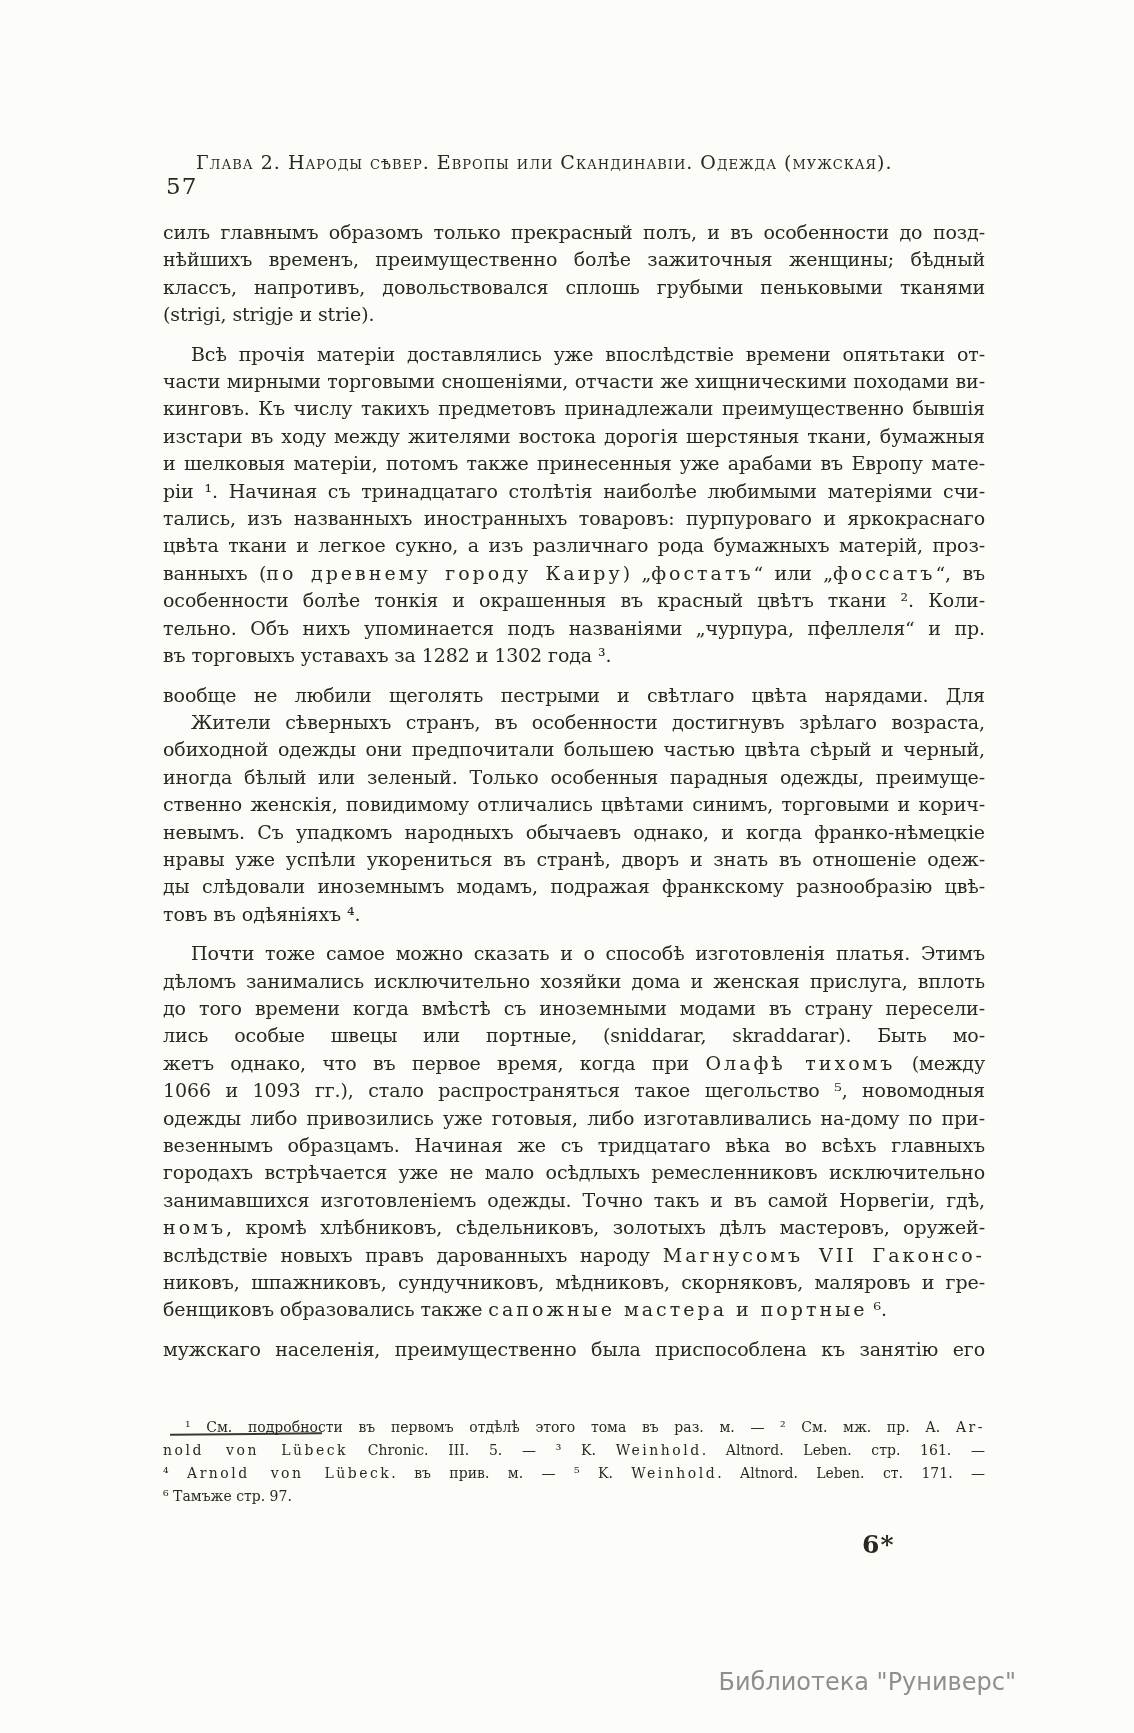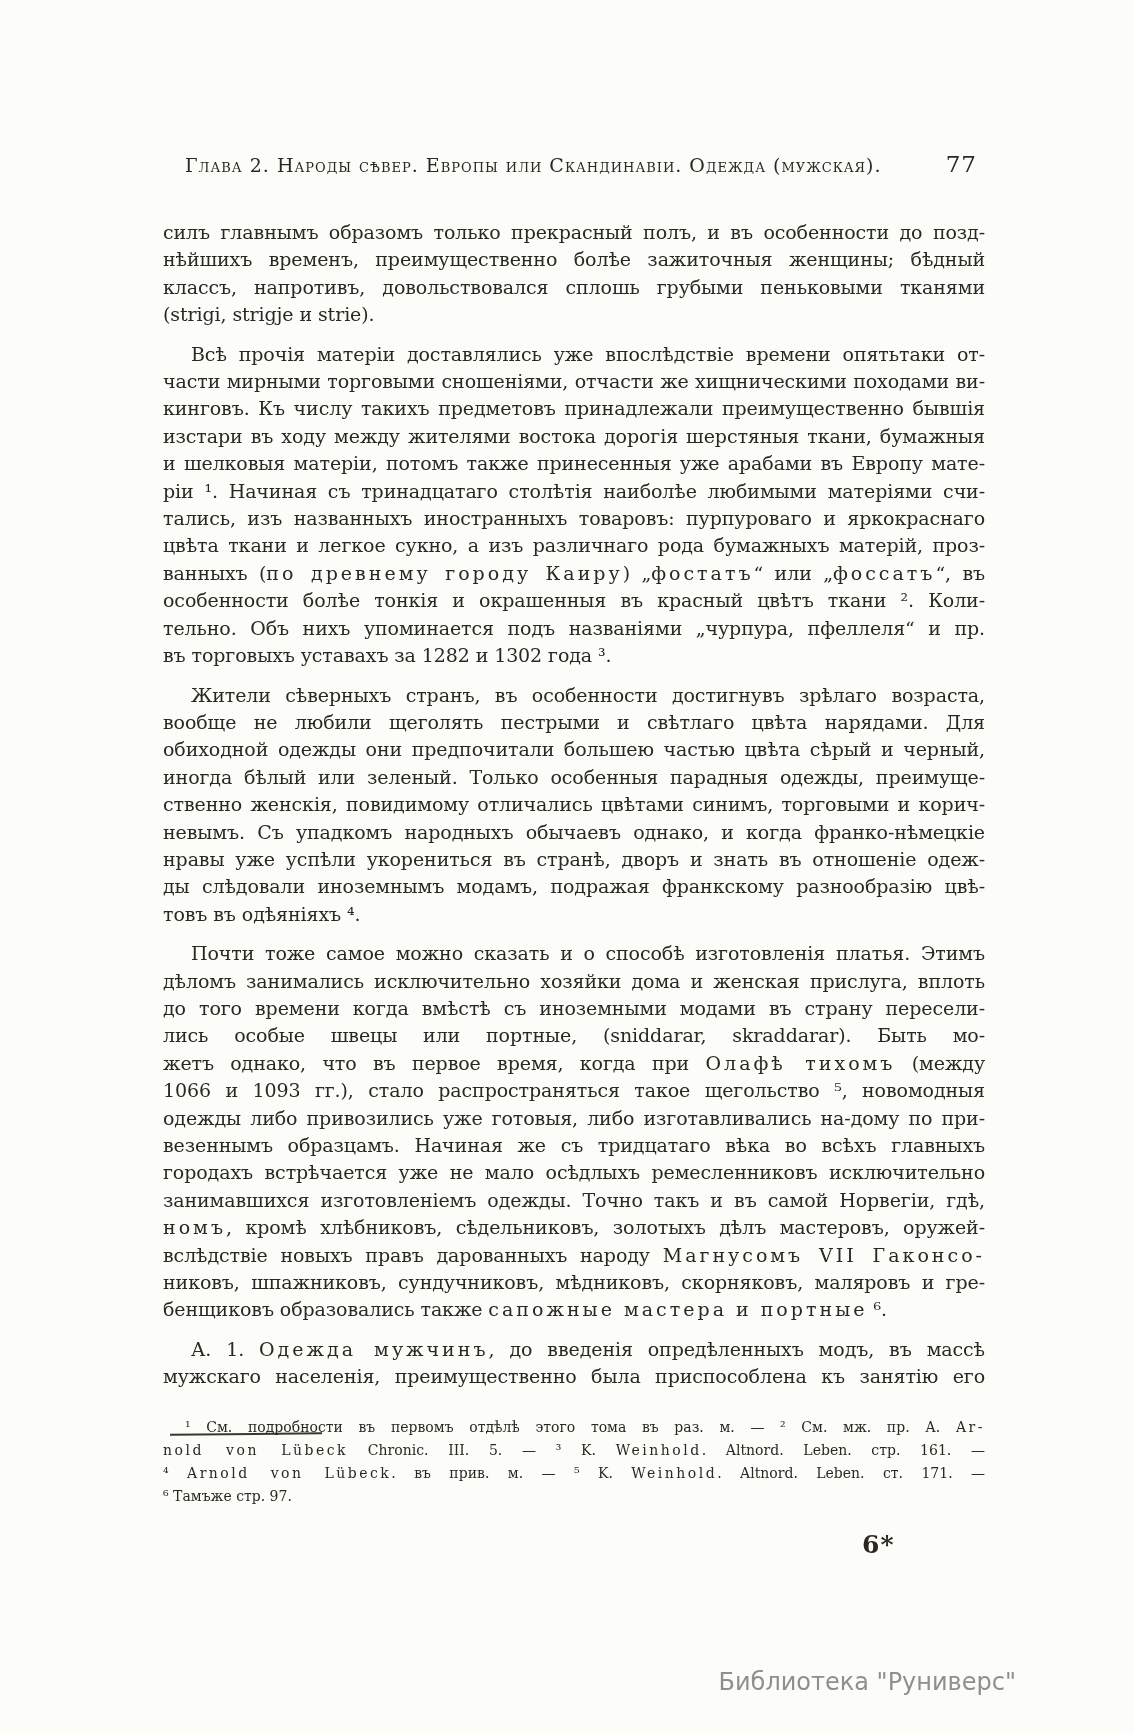--- a/index.html
+++ b/index.html
@@ -6,24 +6,25 @@
   .page {
     position:relative;
     width:1134px; height:1733px;
     margin:0 auto;
     background:#fcfcf8;
     font-family:"DejaVu Serif", serif;
     color:#2b2822;
     overflow:hidden;
   }
   .header {
-    position:absolute; top:151px; left:155px; width:822px;
+    position:absolute; top:151px; left:166px; width:822px;
     display:flex; justify-content:space-between; align-items:baseline;
     font-size:19px; font-variant:small-caps; letter-spacing:1px;
     white-space:nowrap;
+    flex-direction:column;
   }
   .header .title { padding-left:30px; }
   .header .pagenum { font-size:23px; letter-spacing:1px; }
   .body {
     position:absolute; top:219px; left:163px; width:822px;
     font-size:19px; line-height:27.4px; letter-spacing:-0.1px;
   }
   .para { margin:0 0 12px 0; }
   .line { text-align:justify; text-align-last:justify; }
   .line.endpara { text-align-last:left; }
@@ -50,21 +51,21 @@
     font-size:24px; color:#8f8f8f; white-space:nowrap;
   }
 </style>
 </head>
 <body>
 
 <div class="page">
 
   <div class="header">
     <span class="title">Глава 2. Народы сѣвер. Европы или Скандинавіи. Одежда (мужская).</span>
-    <span class="pagenum">77</span>
+    <span class="pagenum">57</span>
   </div>
 
   <div class="body" id="body-text">
       <div class="para">
         <div class="line first">силъ главнымъ образомъ только прекрасный полъ, и въ особенности до позд-</div>
         <div class="line">нѣйшихъ временъ, преимущественно болѣе зажиточныя женщины; бѣдный</div>
         <div class="line">классъ, напротивъ, довольствовался сплошь грубыми пеньковыми тканями</div>
         <div class="line endpara">(strigi, strigje и strie).</div>
       </div>
       <div class="para indent">
@@ -75,22 +76,22 @@
         <div class="line">и шелковыя матеріи, потомъ также принесенныя уже арабами въ Европу мате-</div>
         <div class="line">ріи ¹. Начиная съ тринадцатаго столѣтія наиболѣе любимыми матеріями счи-</div>
         <div class="line">тались, изъ названныхъ иностранныхъ товаровъ: пурпуроваго и яркокраснаго</div>
         <div class="line">цвѣта ткани и легкое сукно, а изъ различнаго рода бумажныхъ матерій, проз-</div>
         <div class="line"><span>ванныхъ (</span><span class="ls">по древнему городу Каиру</span><span>) „</span><span class="ls">фостатъ</span><span>“ или „</span><span class="ls">фоссатъ</span><span>“, въ</span></div>
         <div class="line">особенности болѣе тонкія и окрашенныя въ красный цвѣтъ ткани ². Коли-</div>
         <div class="line">тельно. Объ нихъ упоминается подъ названіями „чурпура, пфеллеля“ и пр.</div>
         <div class="line endpara">въ торговыхъ уставахъ за 1282 и 1302 года ³.</div>
       </div>
       <div class="para indent">
+        <div class="line">вообще не любили щеголять пестрыми и свѣтлаго цвѣта нарядами. Для</div>
         <div class="line first">Жители сѣверныхъ странъ, въ особенности достигнувъ зрѣлаго возраста,</div>
-        <div class="line">вообще не любили щеголять пестрыми и свѣтлаго цвѣта нарядами. Для</div>
         <div class="line">обиходной одежды они предпочитали большею частью цвѣта сѣрый и черный,</div>
         <div class="line">иногда бѣлый или зеленый. Только особенныя парадныя одежды, преимуще-</div>
         <div class="line">ственно женскія, повидимому отличались цвѣтами синимъ, торговыми и корич-</div>
         <div class="line">невымъ. Съ упадкомъ народныхъ обычаевъ однако, и когда франко-нѣмецкіе</div>
         <div class="line">нравы уже успѣли укорениться въ странѣ, дворъ и знать въ отношеніе одеж-</div>
         <div class="line">ды слѣдовали иноземнымъ модамъ, подражая франкскому разнообразію цвѣ-</div>
         <div class="line endpara">товъ въ одѣяніяхъ ⁴.</div>
       </div>
       <div class="para indent">
         <div class="line first">Почти тоже самое можно сказать и о способѣ изготовленія платья. Этимъ</div>
@@ -102,21 +103,20 @@
         <div class="line">одежды либо привозились уже готовыя, либо изготавливались на-дому по при-</div>
         <div class="line">везеннымъ образцамъ. Начиная же съ тридцатаго вѣка во всѣхъ главныхъ</div>
         <div class="line">городахъ встрѣчается уже не мало осѣдлыхъ ремесленниковъ исключительно</div>
         <div class="line">занимавшихся изготовленіемъ одежды. Точно такъ и въ самой Норвегіи, гдѣ,</div>
         <div class="line"><span class="ls">номъ</span><span>, кромѣ хлѣбниковъ, сѣдельниковъ, золотыхъ дѣлъ мастеровъ, оружей-</span></div>
         <div class="line"><span>вслѣдствіе новыхъ правъ дарованныхъ народу </span><span class="ls">Магнусомъ VII Гаконсо-</span></div>
         <div class="line">никовъ, шпажниковъ, сундучниковъ, мѣдниковъ, скорняковъ, маляровъ и гре-</div>
         <div class="line endpara"><span>бенщиковъ образовались также </span><span class="ls">сапожные мастера и портные</span><span> ⁶.</span></div>
       </div>
       <div class="para indent">
-        <div class="line first"><span>А. 1. </span><span class="ls">Одежда мужчинъ</span><span>, до введенія опредѣленныхъ модъ, въ массѣ</span></div>
         <div class="line">мужскаго населенія, преимущественно была приспособлена къ занятію его</div>
       </div>
     </div>
 
   <div class="fn-rule"></div>
 
   <div class="footnotes" id="footnotes">
       <div class="para indent">
         <div class="line first"><span>¹ См. подробности въ первомъ отдѣлѣ этого тома въ раз. м. — ² См. мж. пр. А. </span><span class="ls">Ar-</span></div>
         <div class="line"><span class="ls">nold von Lübeck</span><span> Chronic. III. 5. — ³ K. </span><span class="ls">Weinhold</span><span>. Altnord. Leben. стр. 161. —</span></div>

